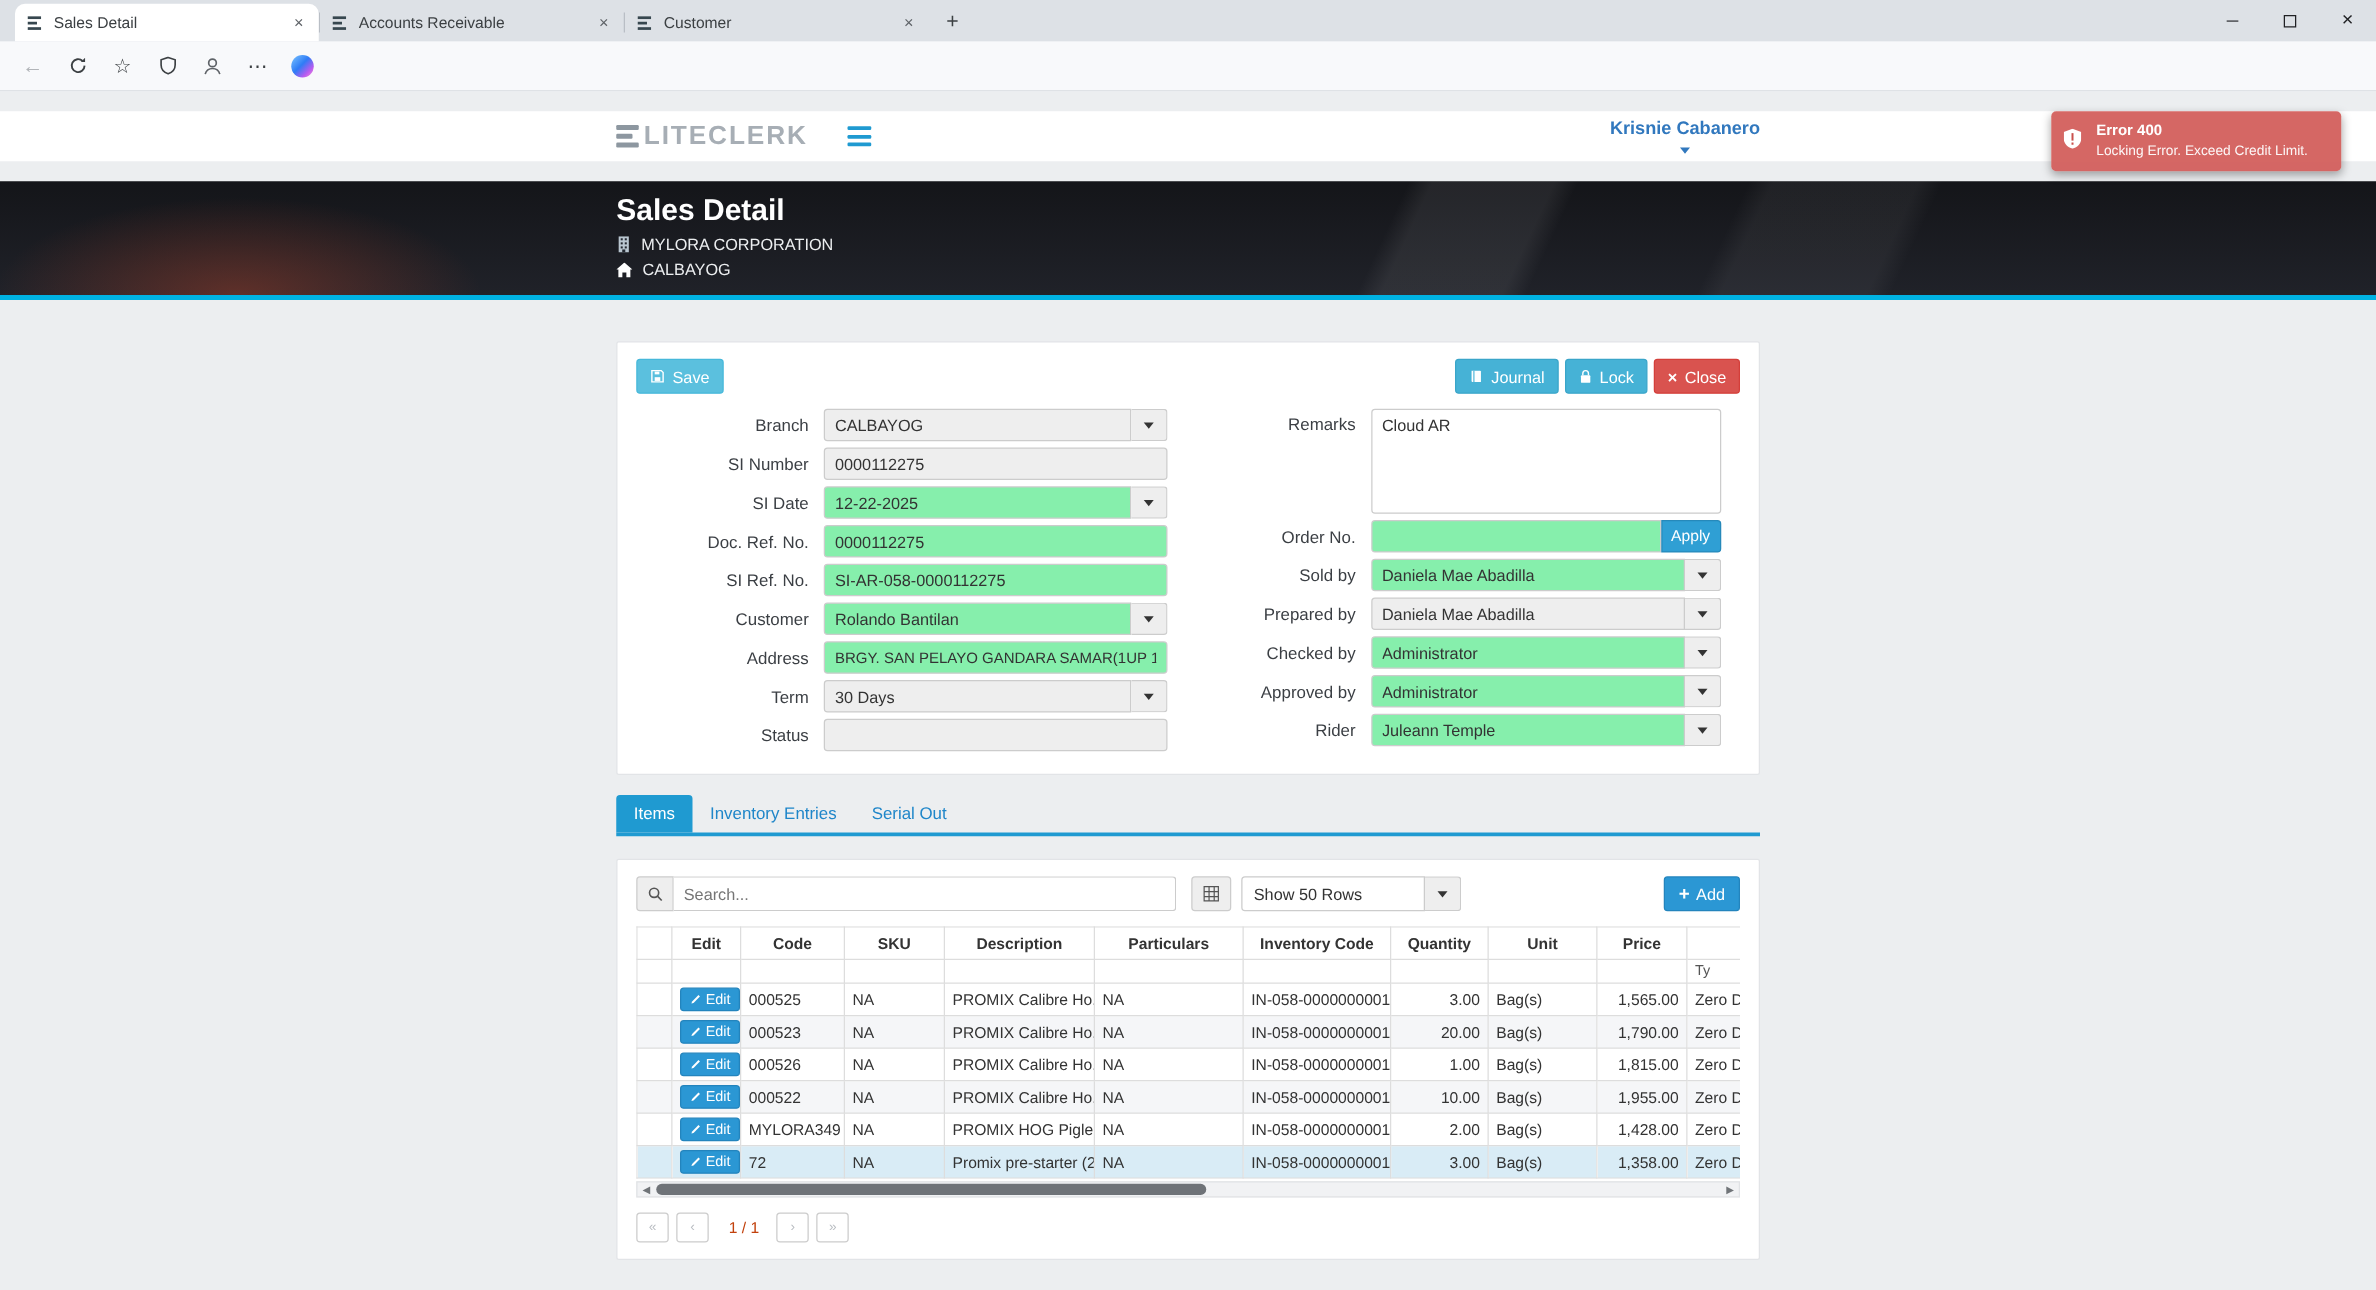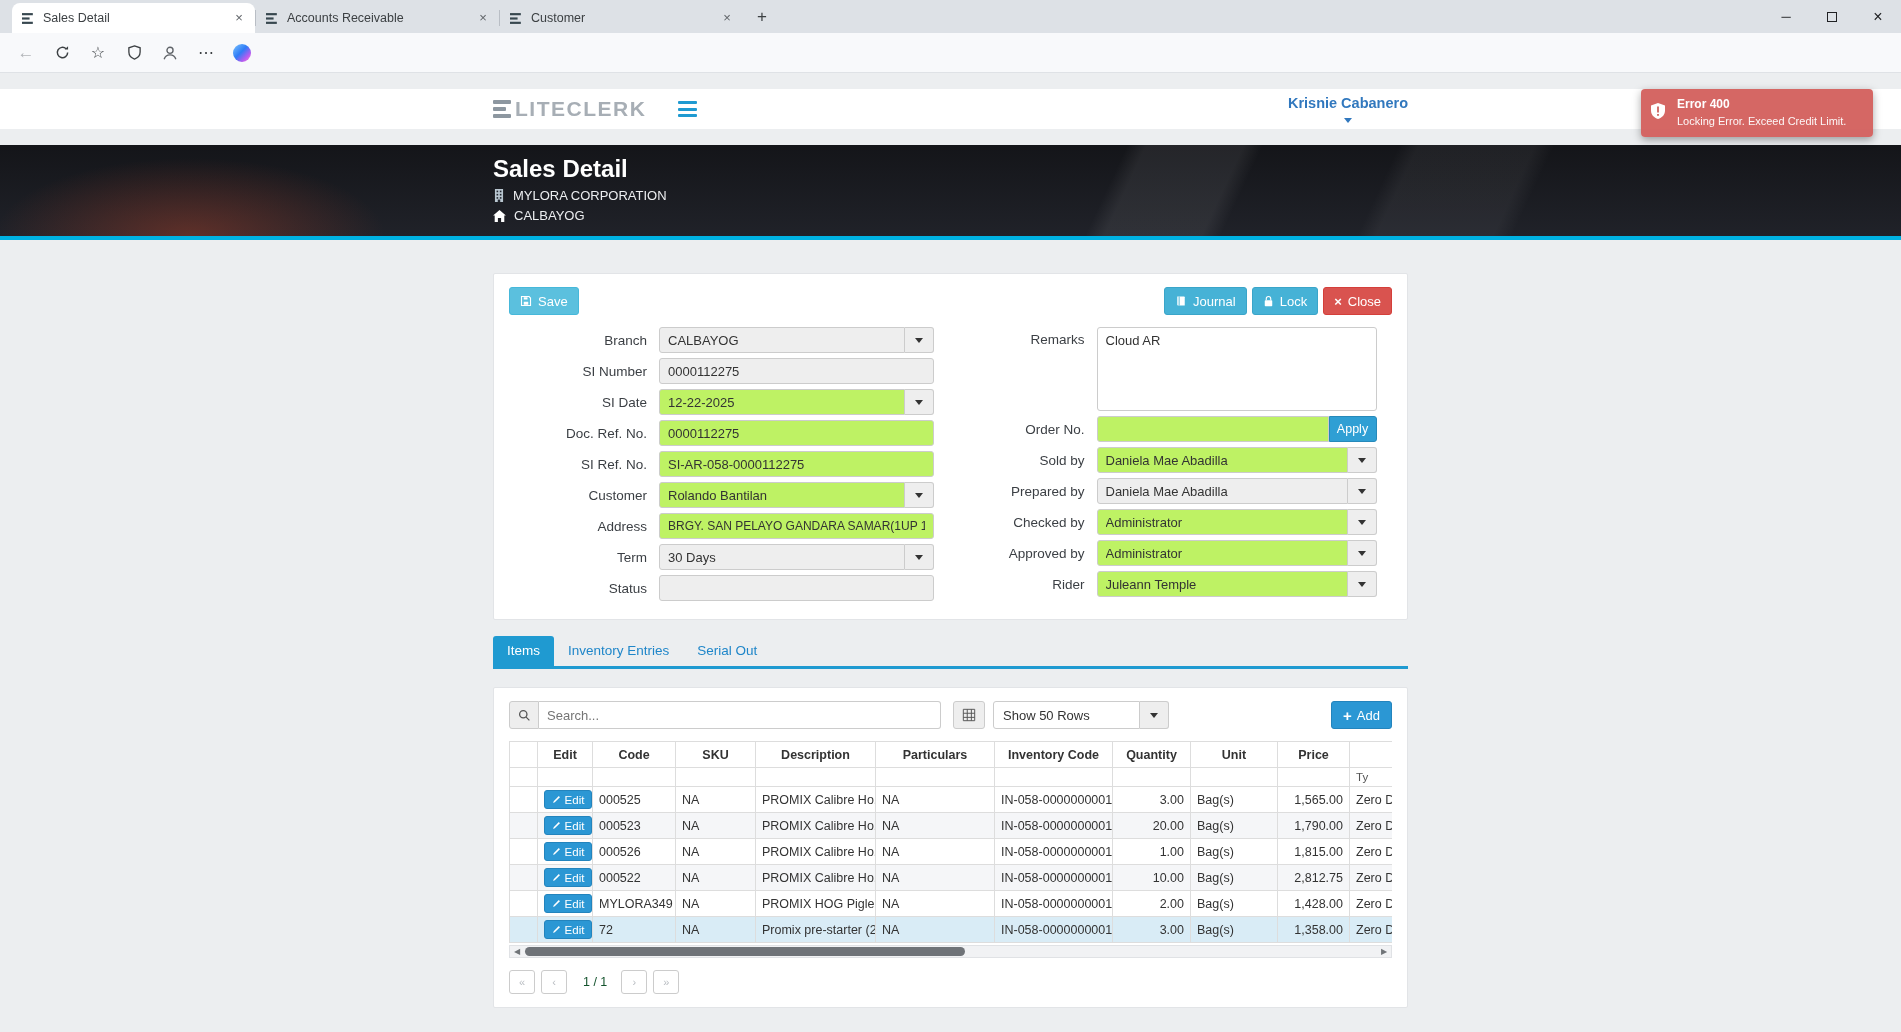--- a/index.html
+++ b/index.html
@@ -69,21 +69,21 @@
   .x-glyph { font-size:13px; font-weight:700; line-height:1; }
 
   .form-grid { display:grid; grid-template-columns:1fr 1fr; column-gap:22px; }
   .f-row { display:flex; align-items:center; margin-bottom:5px; }
   .f-row.top { align-items:flex-start; }
   .f-label { width:150px; flex:none; text-align:right; padding-right:12px; font-size:13.5px; color:#3b3f44; }
   .f-row.top .f-label { padding-top:5px; }
   .col-right .f-label { width:135px; }
   .control { display:flex; width:275px; }
   .col-right .control { width:280px; }
-  .fc { flex:1; min-width:0; height:26px; border:1px solid #ccc; border-radius:3px; padding:0 8px; font-size:13px; color:#333; background:#bef264; font-family:"Liberation Sans",sans-serif; }
+  .fc { flex:1; min-width:0; height:26px; border:1px solid #ccc; border-radius:3px; padding:0 8px; font-size:13px; color:#333; background:#86efac; font-family:"Liberation Sans",sans-serif; }
   .fc.has-caret { border-radius:3px 0 0 3px; }
   .fc.gray { background:#eee; }
   .caret-box { width:29px; height:26px; flex:none; background:#eee; border:1px solid #ccc; border-left:none; border-radius:0 3px 3px 0; display:flex; align-items:center; justify-content:center; }
   .caret-box .tri { width:0; height:0; border-left:4px solid transparent; border-right:4px solid transparent; border-top:5px solid #333; }
   .apply-btn { width:48px; height:26px; flex:none; background:#2f9fd4; border:1px solid #2689ba; border-radius:0 3px 3px 0; color:#fff; font-size:12.5px; display:flex; align-items:center; justify-content:center; cursor:pointer; }
   textarea.fc-area { width:280px; height:84px; border:1px solid #ccc; border-radius:3px; padding:5px 8px; font-size:13px; color:#333; resize:none; font-family:"Liberation Sans",sans-serif; }
 
   
   .tabs-strip { margin-top:16px; display:flex; align-items:flex-end; border-bottom:3px solid #1f9ad1; }
   .stab { height:30px; line-height:30px; padding:0 14px; font-size:13.5px; color:#1f86c9; border-radius:3px 3px 0 0; cursor:pointer; }
@@ -115,21 +115,21 @@
   td.ac { text-align:center; }
   .edit-btn { width:48px; height:19px; background:#2b97d4; border:1px solid #2384bd; border-radius:3px; color:#fff; font-size:11.5px; display:inline-flex; align-items:center; justify-content:center; gap:4px; cursor:pointer; }
 
   .hscroll { margin-top:2px; height:13px; background:#f1f2f4; border:1px solid #e0e2e5; display:flex; align-items:center; }
   .hs-arrow { width:14px; flex:none; text-align:center; font-size:8px; color:#707478; line-height:11px; }
   .hs-thumb { height:9px; width:440px; background:#6f7378; border-radius:5px; margin-left:1px; }
   .hs-track-rest { flex:1; }
 
   .pagination { margin-top:12px; display:flex; align-items:center; }
   .pg-btn { width:26px; height:24px; border:1px solid #ccc; border-radius:3px; background:#fff; color:#b9bdc2; font-size:11px; display:flex; align-items:center; justify-content:center; margin-right:6px; cursor:pointer; }
-  .pg-info { font-size:12.5px; color:#14532d; margin:0 14px 0 10px; }
+  .pg-info { font-size:12.5px; color:#c2410c; margin:0 14px 0 10px; }
 
   
   .totals-card { margin-top:24px; padding:13px 15px; }
   .total-row { display:flex; justify-content:flex-end; align-items:center; margin-bottom:8px; }
   .total-label { font-size:13.5px; font-weight:700; color:#3b3f44; padding-right:12px;text-align:center; }
   .total-field { width:280px; height:26px; background:#eee; border:1px solid #ccc; border-radius:3px; display:flex; align-items:center; justify-content:flex-end; padding:0 8px; font-size:13px; color:#333; }
 
   
   .toast { position:absolute; top:89px; right:28px; width:232px; min-height:48px; background:rgba(210,94,90,.94); border-radius:4px; color:#fff; padding:8px 10px 9px 36px; box-shadow:0 3px 8px rgba(0,0,0,.35); z-index:50; }
   .toast-icon { position:absolute; left:10px; top:14px; }
@@ -565,21 +565,21 @@
                     </svg>
                     <span>Edit</span>
                   </button></td>
               <td class="al">000522</td>
               <td class="al">NA</td>
               <td class="al">PROMIX Calibre Ho...</td>
               <td class="al">NA</td>
               <td class="al">IN-058-0000000001</td>
               <td class="ar">10.00</td>
               <td class="al">Bag(s)</td>
-              <td class="ar">2,812.75</td>
+              <td class="ar">1,955.00</td>
               <td class="al">Zero Di</td>
             </tr>
             <tr class="trow">
               <td class="ac"></td>
               <td class="ac"><button class="edit-btn">
                     <svg width="9" height="9" viewBox="0 0 16 16" fill="#fff">
                       <path d="M12.1 1.9l2 2L5 13l-3 1 1-3z"></path>
                     </svg>
                     <span>Edit</span>
                   </button></td>

